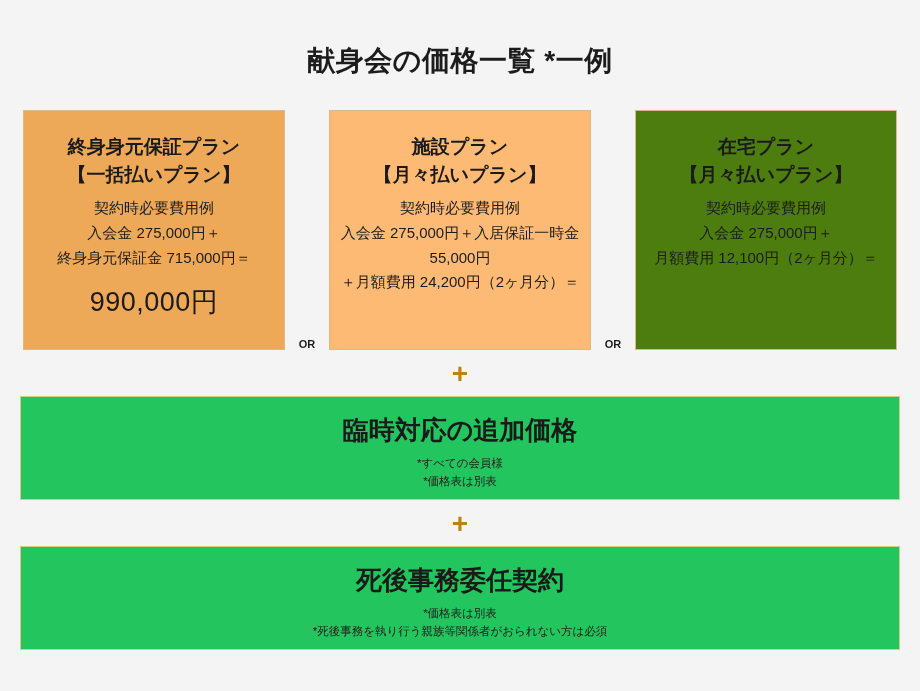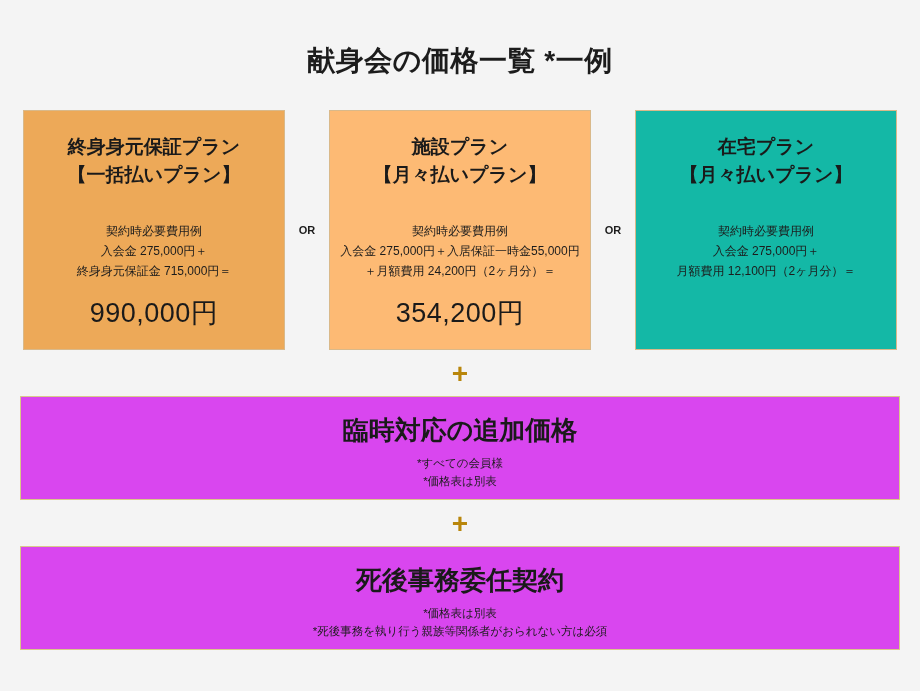--- a/index.html
+++ b/index.html
@@ -25,49 +25,49 @@
     text-align: center;
     font-size: 28px;
     font-weight: bold;
     letter-spacing: 0.5px;
     padding-top: 38px;
     margin: 0 0 30px 0;
     color: #1c1c1c;
   }
   .plans-row {
     display: flex;
-    align-items: center;
+    align-items: flex-end;
     justify-content: center;
     gap: 0;
   }
   .plan-card {
     width: 262px;
     height: 240px;
     border: 1px solid #d9b98a;
     padding: 22px 10px 10px 10px;
     display: flex;
     flex-direction: column;
     align-items: center;
   }
   .plan-card.dark   { background: #eda958; }
   .plan-card.mid    { background: #fdba74; }
-  .plan-card.light  { background: #14b8a6; }
+  .plan-card.light  { background: #4d7c0f; }
   .plan-title {
     font-size: 19px;
     font-weight: bold;
     line-height: 1.45;
     text-align: center;
     margin: 0;
     white-space: pre-line;
   }
   .plan-note {
-    font-size: 12px;
+    font-size: 15px;
     line-height: 1.65;
     text-align: center;
-    margin-top: 34px;
+    margin-top: 8px;
     white-space: pre-line;
     color: #1c1c1c;
   }
   .plan-price {
     font-size: 27px;
     font-weight: normal;
     margin-top: 14px;
     text-align: center;
     letter-spacing: 0.5px;
   }
@@ -83,21 +83,21 @@
   .plus-sep {
     text-align: center;
     font-size: 28px;
     font-weight: bold;
     color: #b8860b;
     margin: 10px 0 8px 0;
     line-height: 1;
   }
   .wide-card {
     margin: 0 4px;
-    background: #d946ef;
+    background: #22c55e;
     border: 1px solid #d9c98a;
     padding: 18px 10px 20px 10px;
     text-align: center;
   }
   .wide-card.first { height: 104px; }
   .wide-card.second { height: 104px; }
   .wide-title {
     font-size: 26px;
     font-weight: bold;
     margin: 0;
@@ -130,21 +130,20 @@
     </div>
 
     <div class="or-sep">OR</div>
 
     <div class="plan-card mid">
       <div class="plan-title">施設プラン
 【月々払いプラン】</div>
       <div class="plan-note">契約時必要費用例
 入会金 275,000円＋入居保証一時金55,000円
 ＋月額費用 24,200円（2ヶ月分）＝</div>
-      <div class="plan-price">354,200円</div>
     </div>
 
     <div class="or-sep">OR</div>
 
     <div class="plan-card light">
       <div class="plan-title">在宅プラン
 【月々払いプラン】</div>
       <div class="plan-note">契約時必要費用例
 入会金 275,000円＋
 月額費用 12,100円（2ヶ月分）＝</div>

